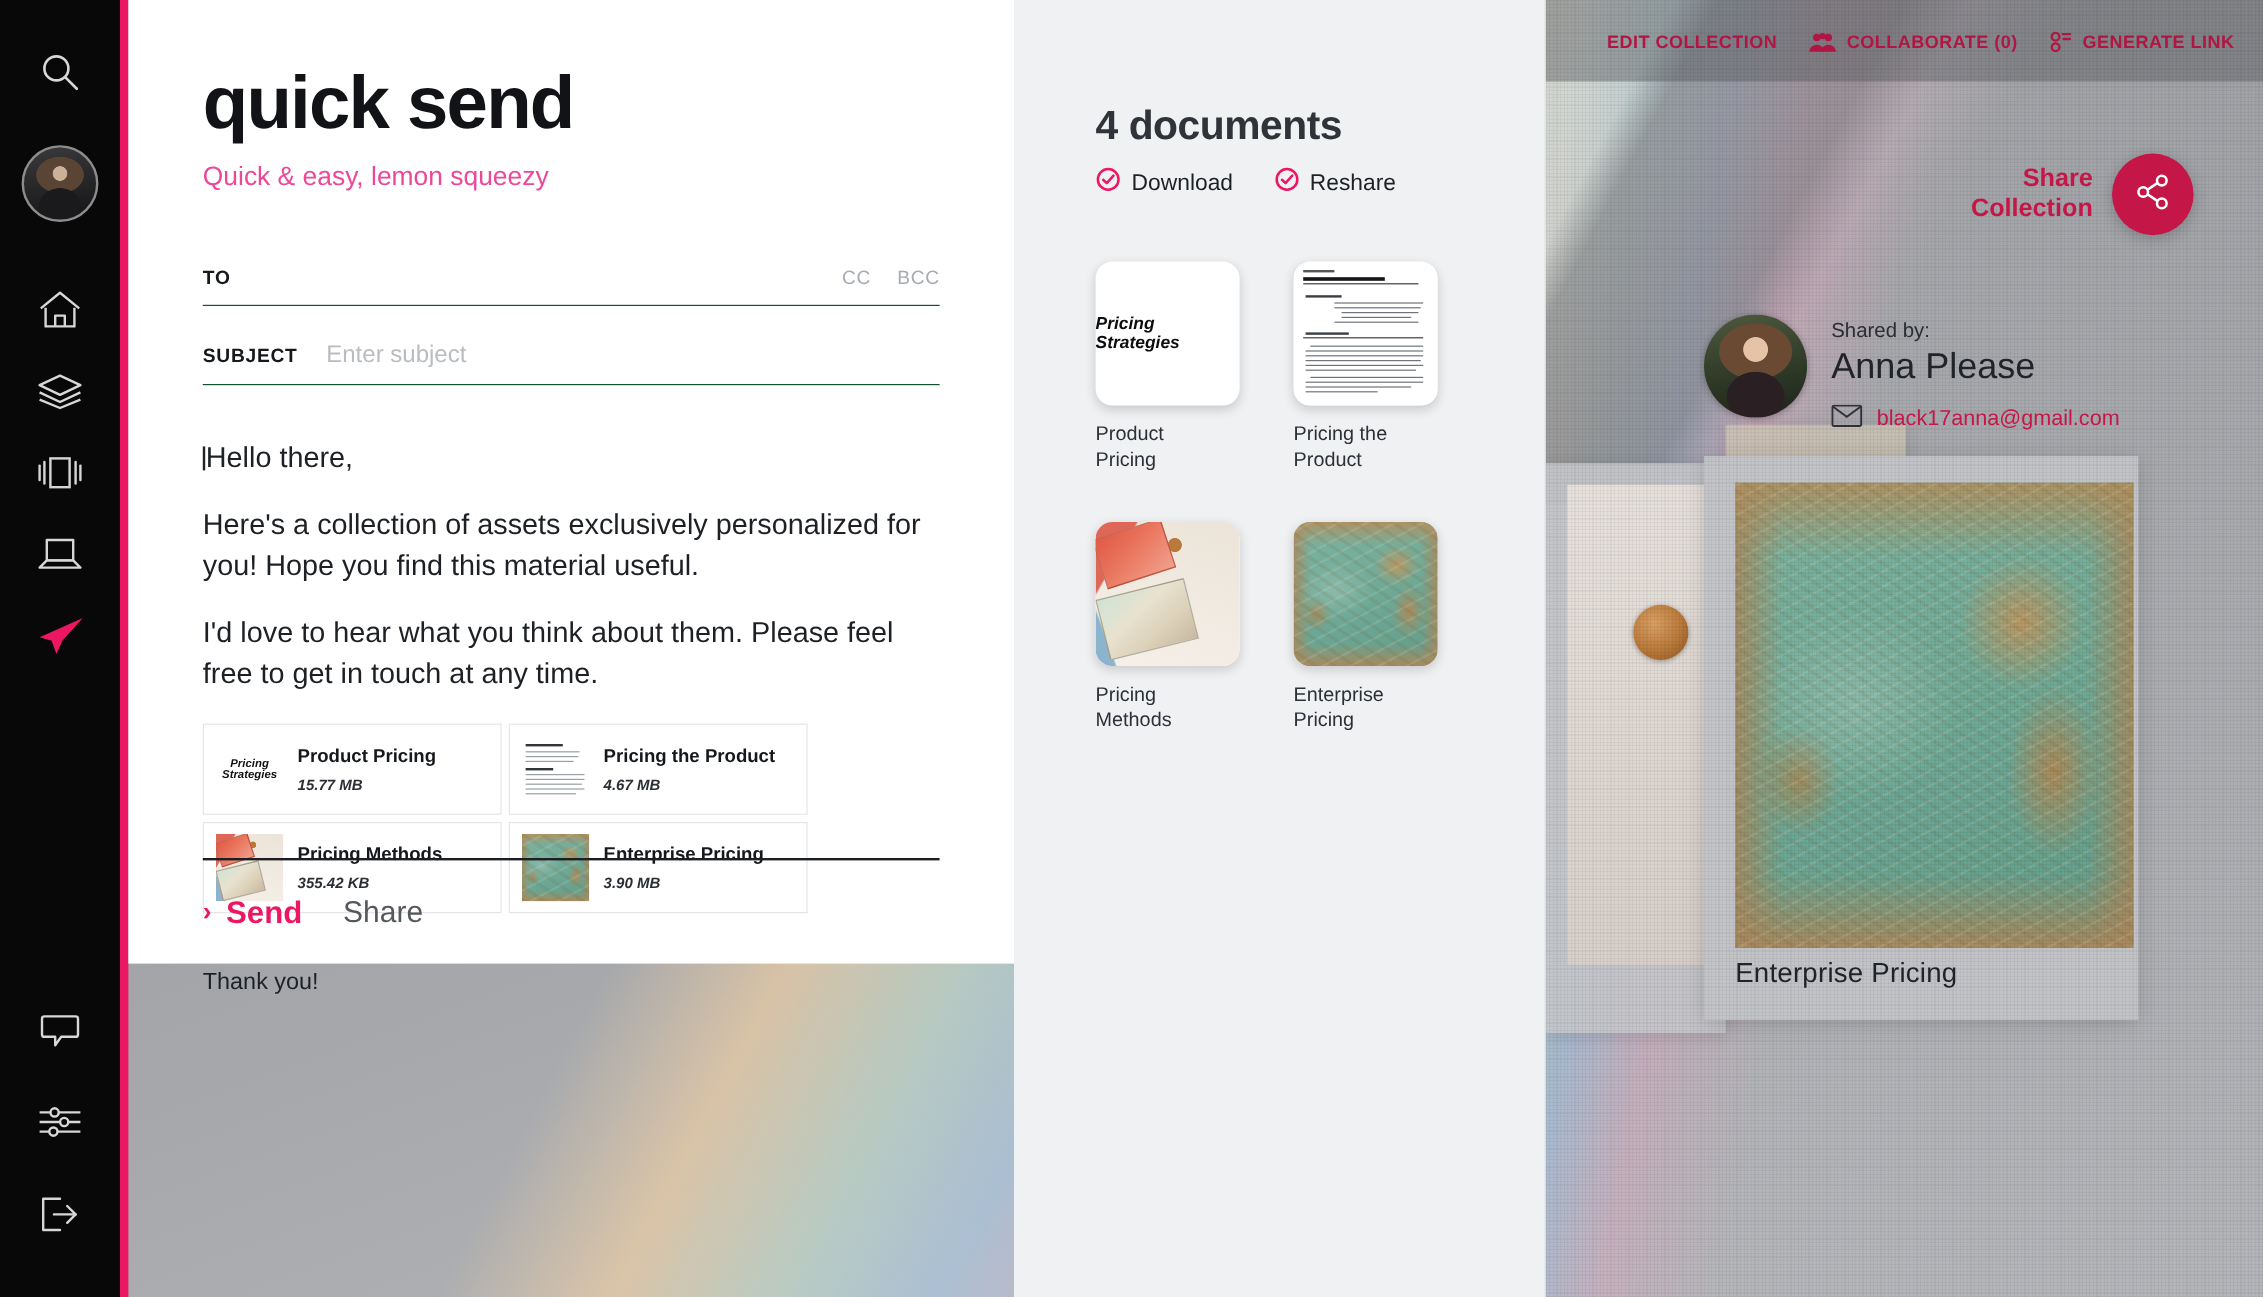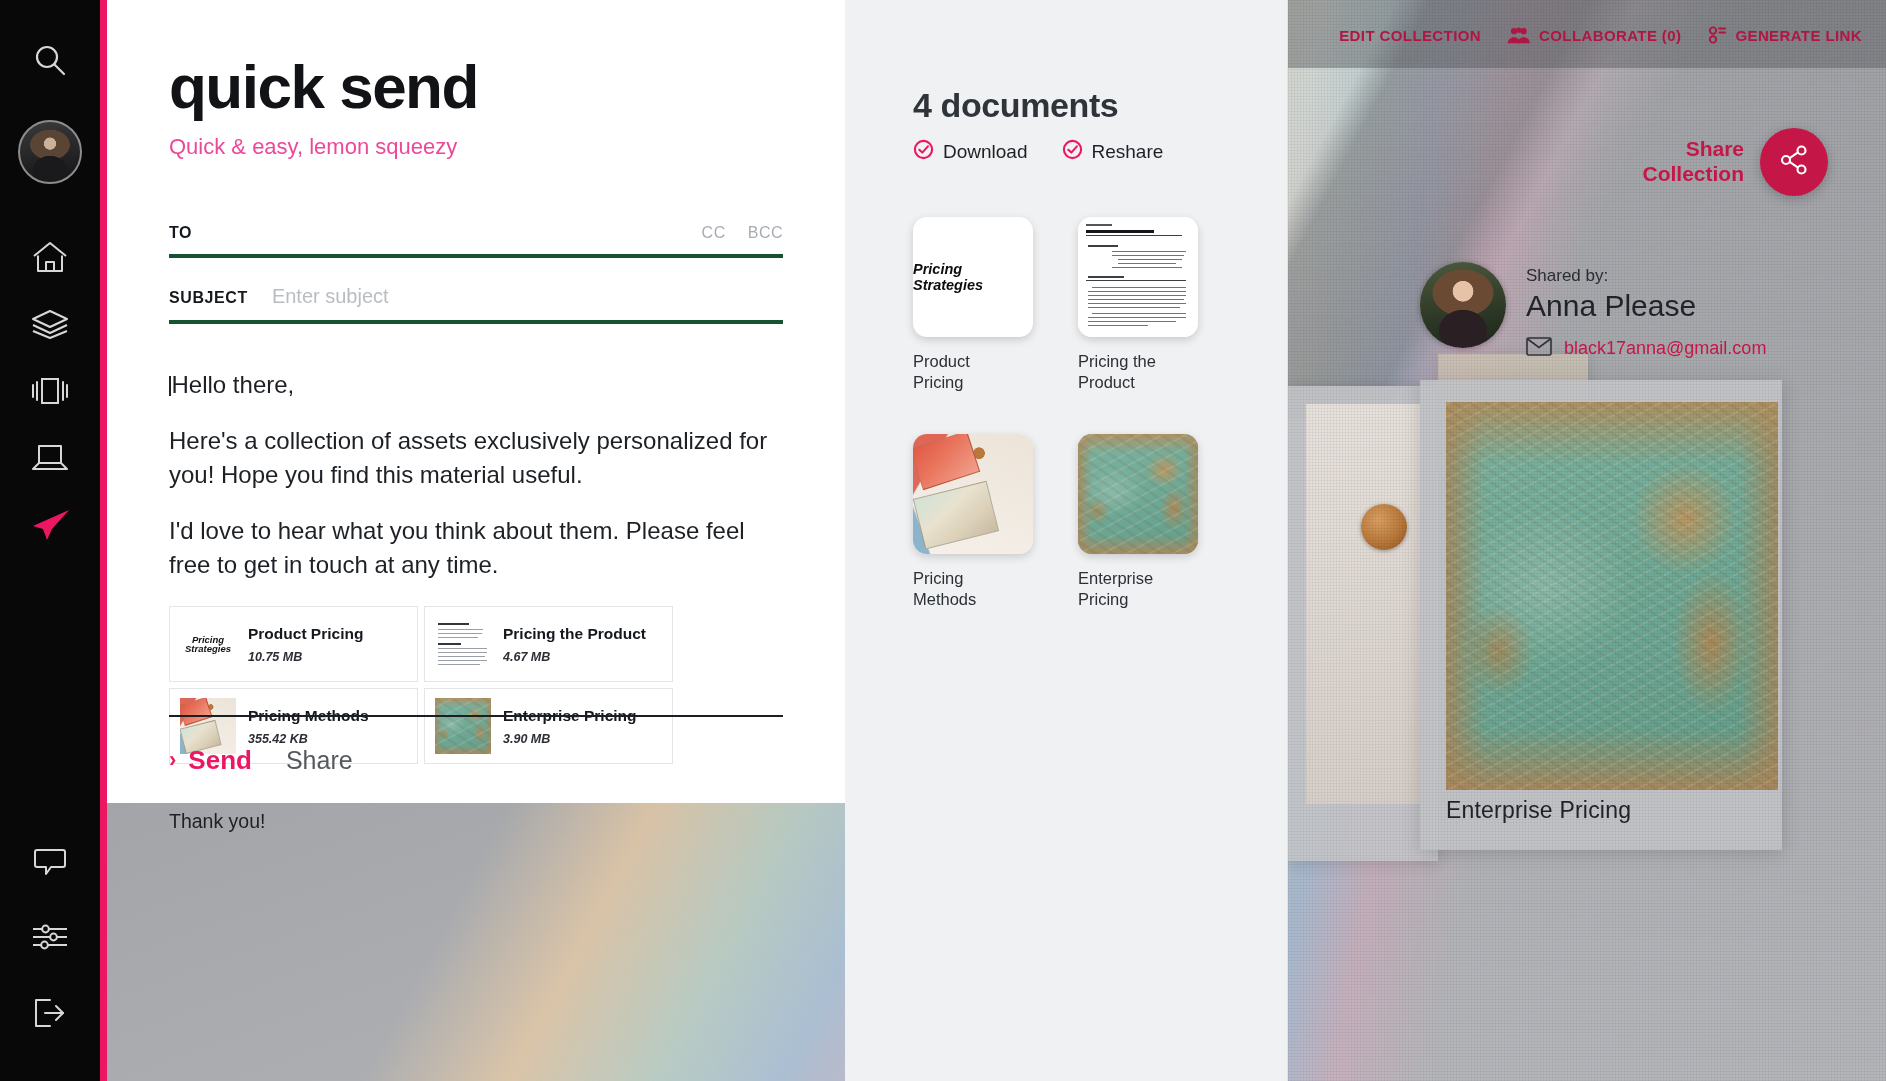--- a/index.html
+++ b/index.html
@@ -197,21 +197,21 @@
   .qs-panel {
     position: absolute; left: 107px; top: 0; width: 738px; height: 803px;
     background: #ffffff;
   }
   .qs-inner { padding: 56px 62px 0 62px; position: relative; height: 100%; }
   .qs-title { font-size: 62px; font-weight: 700; letter-spacing: -1.5px; color: #111316; line-height: 1; }
   .qs-sub { font-size: 22px; color: #ec4899; margin-top: 16px; }
 
   .field-row {
     display: flex; align-items: flex-end; justify-content: space-between;
-    border-bottom: 4px solid #14532d;
+    border-bottom: 1px solid #14532d;
     padding-bottom: 12px; margin-top: 36px; min-height: 40px;
   }
   .field-label { font-size: 16px; font-weight: 700; letter-spacing: .6px; color: #15181c; }
   .field-left { display: flex; align-items: baseline; gap: 24px; flex: 1; }
   .field-value { font-size: 20px; color: #b9bdc2; }
   .field-right { display: flex; gap: 22px; font-size: 16px; color: #a8acb2; letter-spacing: .5px; }
   .field-right span { cursor: pointer; margin-top: 28px; }
   .field-row.subject { margin-top: 26px; }
 
   .body-area { margin-top: 44px; }
@@ -525,21 +525,21 @@
     </div>
 
     <div class="attach-grid">
 
       <div class="attach-card">
         <div class="attach-thumb">
           <div class="thumb-pricing-strategies">Pricing Strategies</div>
         </div>
         <div class="attach-meta">
           <div class="attach-name">Product Pricing</div>
-          <div class="attach-size">10.75 MB</div>
+          <div class="attach-size">15.77 MB</div>
         </div>
       </div>
 
       <div class="attach-card">
         <div class="attach-thumb">
           <div class="thumb-doc">
             <div class="hd" style="top:7px;width:54%"></div>
             <div class="ln" style="top:13px;width:80%"></div>
             <div class="ln" style="top:17px;width:78%"></div>
             <div class="ln" style="top:21px;width:70%"></div>

